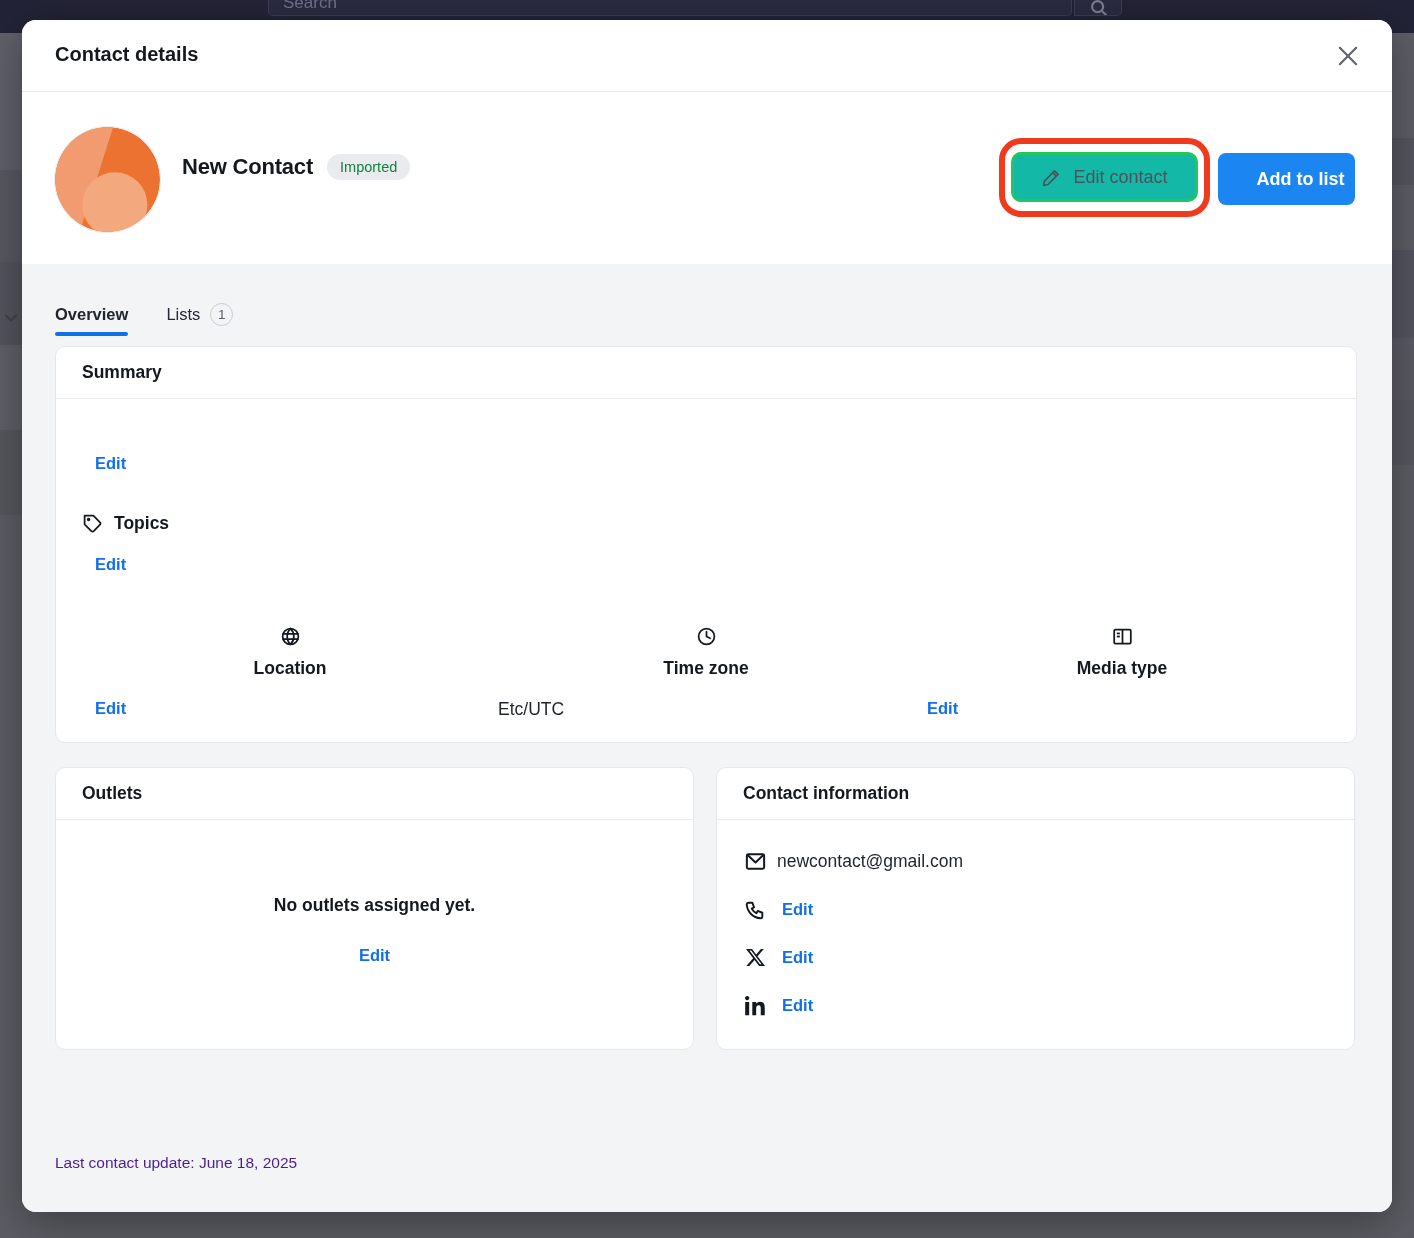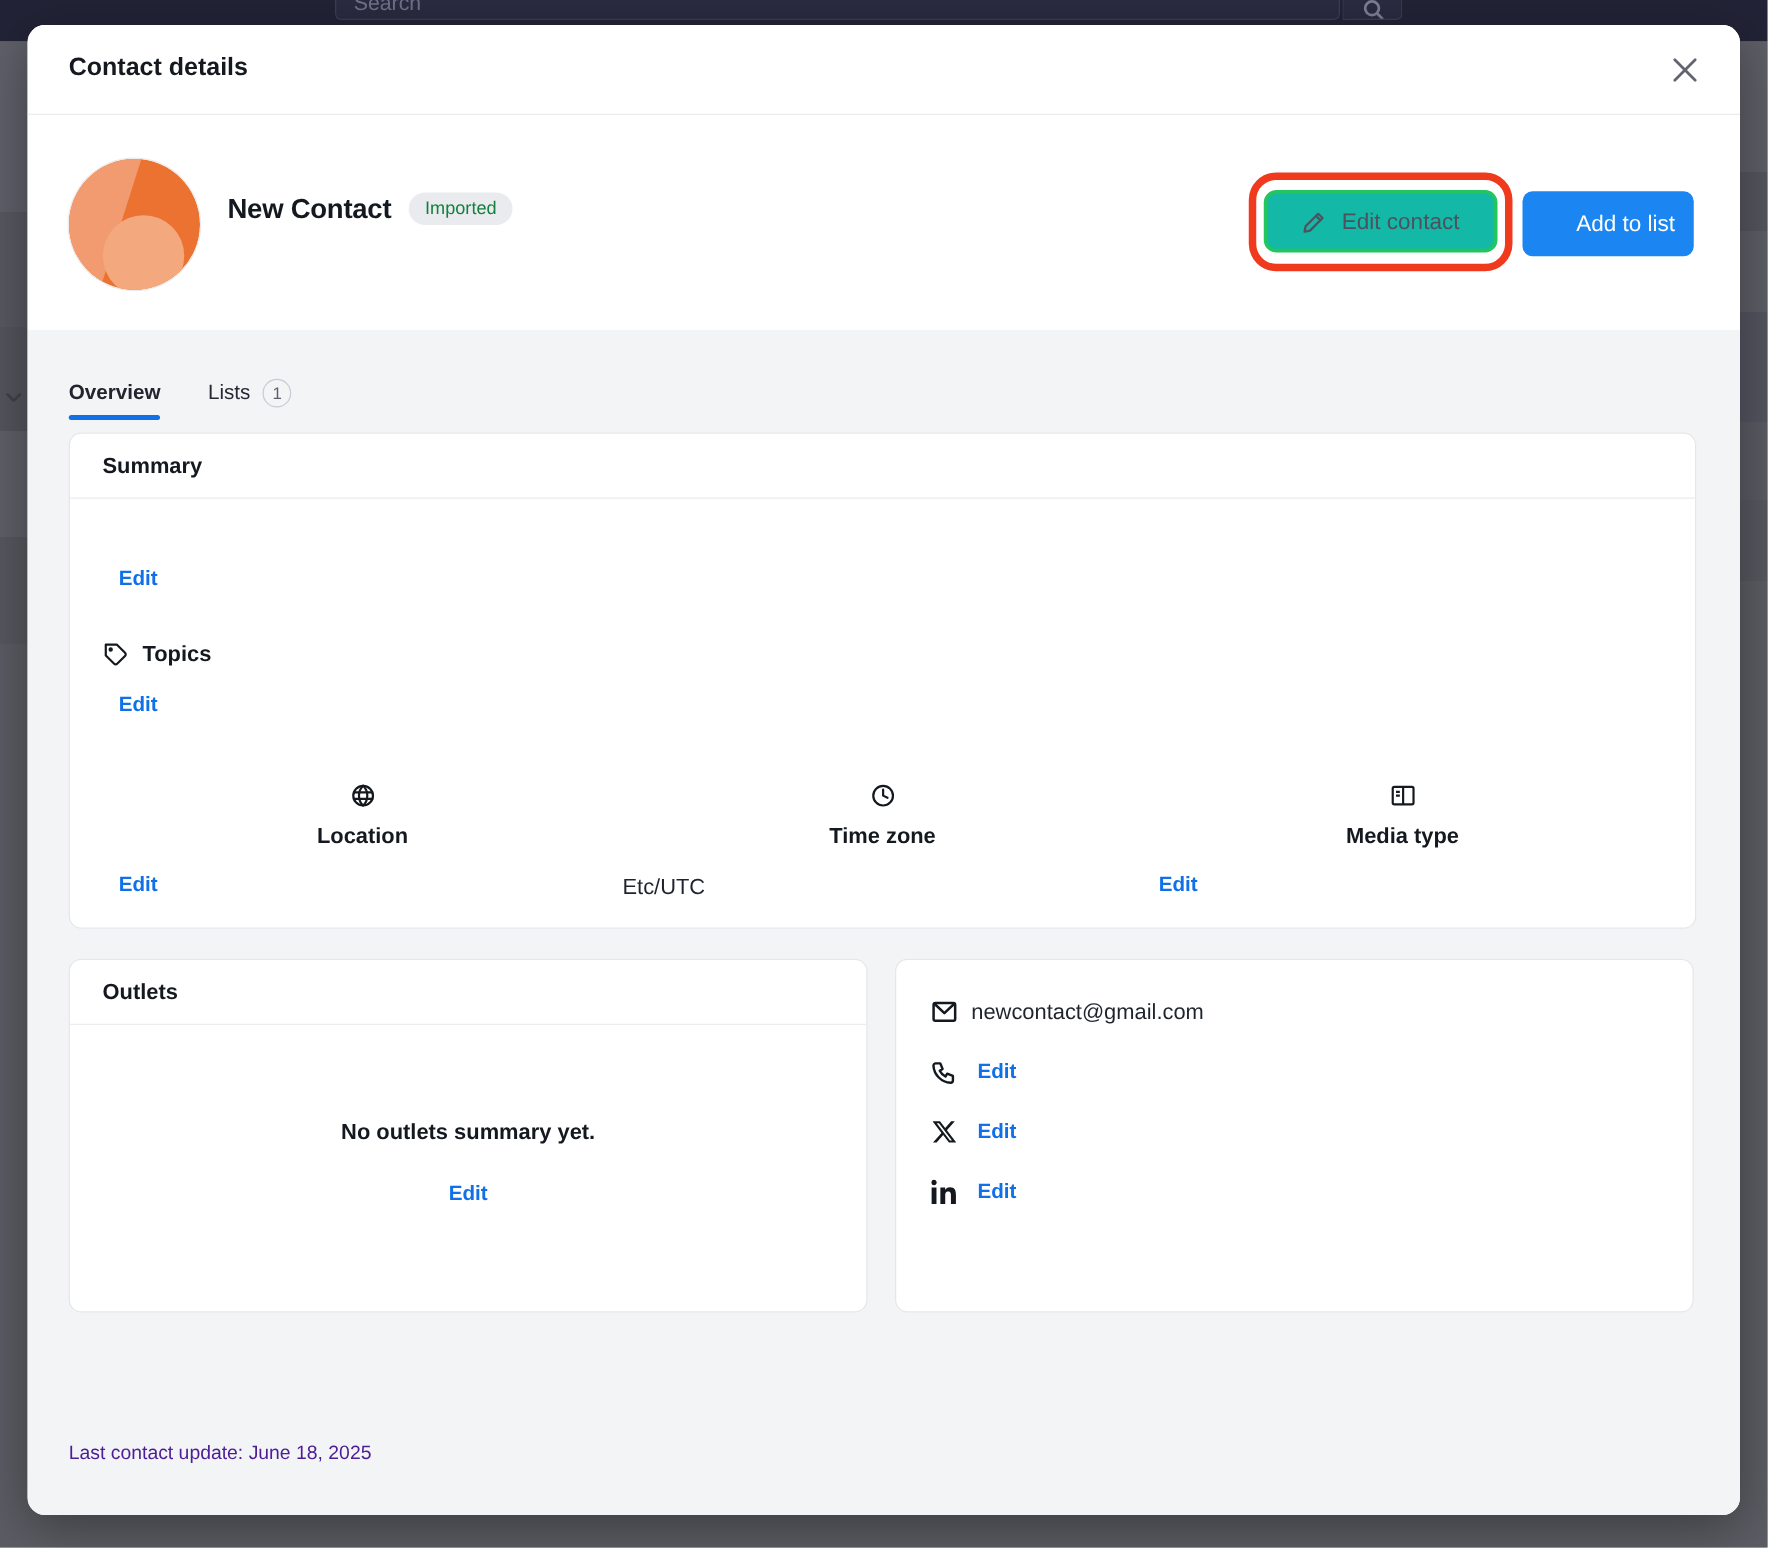--- a/index.html
+++ b/index.html
@@ -54,21 +54,21 @@
     padding:4px 13px;border-radius:15px;line-height:18px;}
   .edit-ring{position:absolute;left:977px;top:46px;width:211px;height:79px;
     border:6px solid var(--annotation-red);border-radius:22px;pointer-events:none;}
   .edit-contact-btn{position:absolute;left:989px;top:60px;width:187px;height:50px;
     background:#14b8a6;border:3px solid #22c55e;border-radius:10px;cursor:pointer;
     display:flex;align-items:center;justify-content:center;gap:11px;
     font-family:inherit;font-size:18px;color:#4d525e;}
   .add-list-btn{position:absolute;left:1196px;top:61px;width:137px;height:52px;
     background:var(--accent-blue);border:none;border-radius:8px;cursor:pointer;
     display:flex;align-items:center;justify-content:center;
-    font-family:inherit;font-size:18px;font-weight:400;color:#fff;padding-left:28px;}
+    font-family:inherit;font-size:18px;font-weight:700;color:#fff;padding-left:28px;}
 
   .modal-body{position:absolute;left:0;top:244px;width:1370px;height:948px;background:#f3f4f6;}
 
   .tabs{position:absolute;left:33px;top:27px;display:flex;gap:38px;align-items:center;}
   .tab{position:relative;font-size:16.5px;color:#20252e;cursor:pointer;padding-bottom:12px;margin-top:12px;}
   .tab-active{font-weight:700;}
   .tab-active::after{content:"";position:absolute;left:0;right:0;bottom:0;height:4px;border-radius:2px;background:var(--link-blue);}
   .tab-lists{display:flex;align-items:center;gap:10px;font-weight:400;color:#242935;}
   .count-badge{width:23px;height:23px;border:1px solid #c8ccd3;border-radius:50%;
     display:flex;align-items:center;justify-content:center;font-size:13.5px;color:#5a606c;background:transparent;}
@@ -249,26 +249,29 @@
           </div>
         </div>
       </div>
     </div>
 
     <div class="card card-outlets">
       <div class="card-h">
         <span class="card-title">Outlets</span>
       </div>
       <div class="outlets-body">
-        <div class="outlets-empty">No outlets summary yet.</div>
+        <div class="outlets-empty">No outlets assigned yet.</div>
         <a class="edit-link outlets-edit">Edit</a>
       </div>
     </div>
 
     <div class="card card-contact">
+      <div class="card-h">
+        <span class="card-title">Contact information</span>
+      </div>
       <div class="contact-rows">
         <div class="c-row">
           <span class="ic">
             <svg width="23" height="23" viewBox="0 0 24 24" fill="none" stroke="currentColor" stroke-width="2.1" stroke-linejoin="round">
               <rect x="3" y="4.5" width="18" height="15" rx="1.5"></rect>
               <polyline points="3.5,5 12,13 20.5,5"></polyline>
             </svg>
           </span>
           <span class="val">newcontact@gmail.com</span>
         </div>

